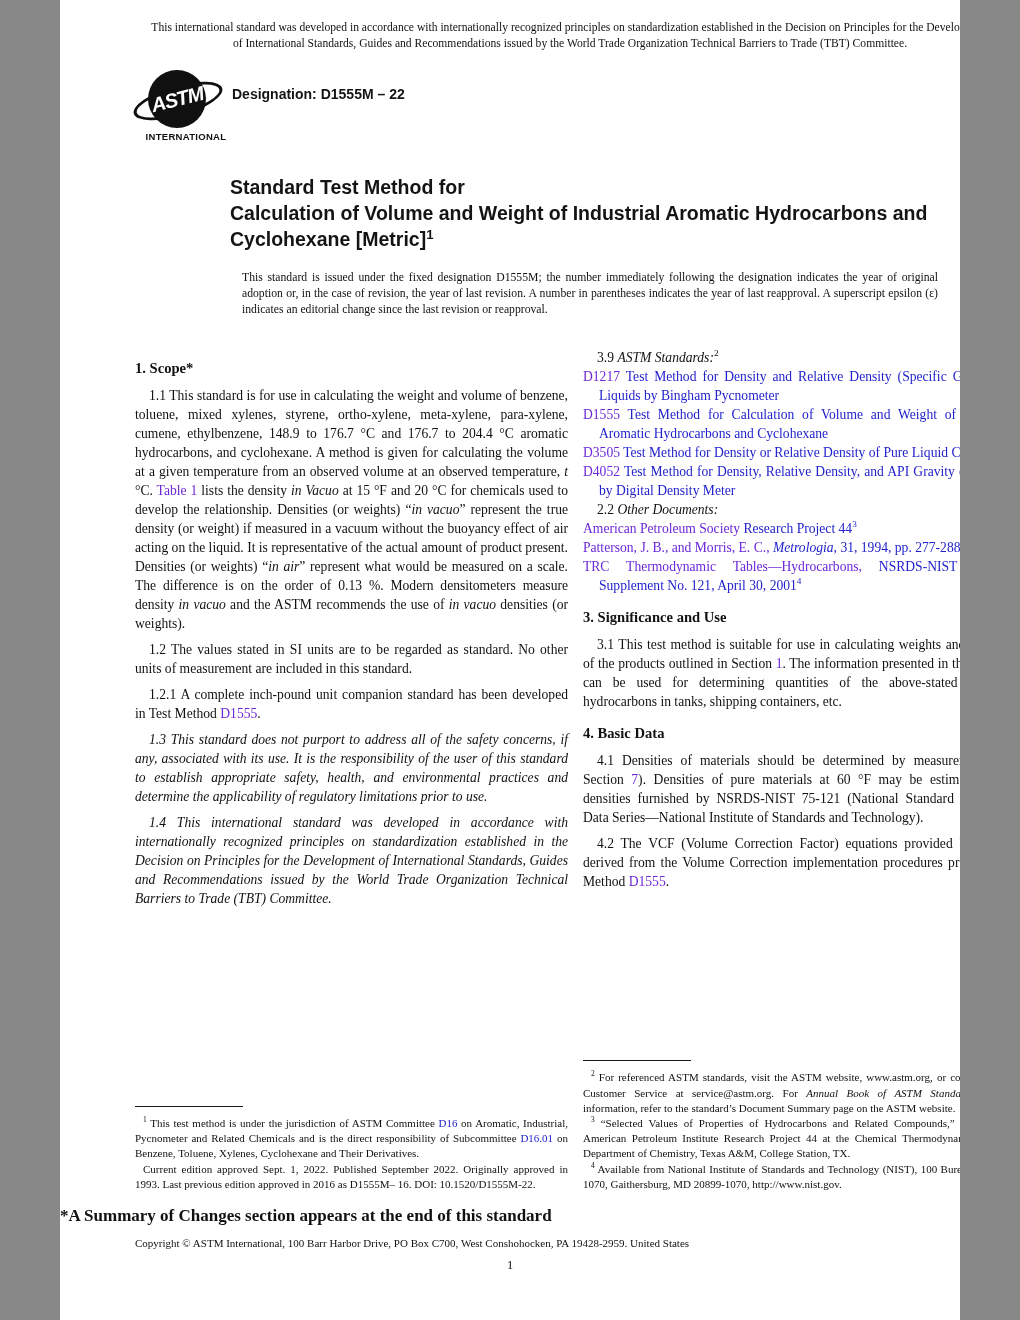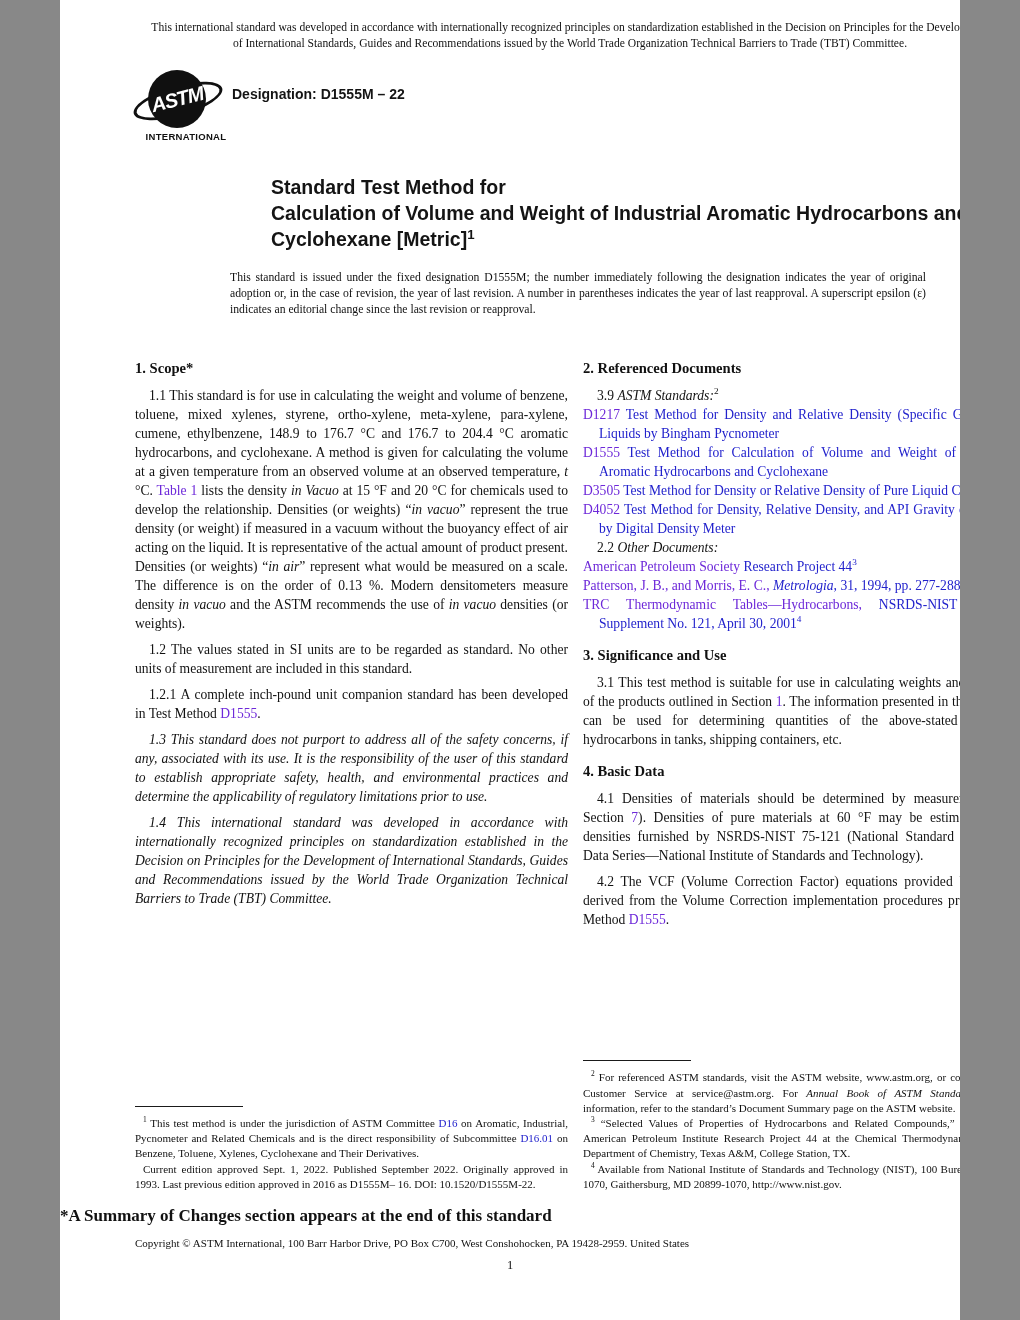--- a/index.html
+++ b/index.html
@@ -31,24 +31,24 @@
     font-family:"Liberation Sans", sans-serif; font-weight:bold; 
     font-size:9.5px; letter-spacing:0.3px; color:#101010;
   }
   .designation {
     position:absolute; left:172px; top:86px;
     font-family:"Liberation Sans", sans-serif; font-weight:bold; font-size:14px; color:#141414;
   }
   .title-block {
     position:absolute; left:170px; top:174px; width:700px;
     font-family:"Liberation Sans", sans-serif; font-weight:bold; font-size:19.5px;
-    line-height:26px; color:#141414;margin-left:41px;
+    line-height:26px; color:#141414;
   }
   .issued-note {
-    position:absolute; left:170px; top:270px; width:696px;
+    position:absolute; left:182px; top:270px; width:696px;
     font-size:11.7px; line-height:15.8px; text-align:justify;
   }
   .column { position:absolute; top:348px; height:848px; }
   .col-left  { left:75px;  width:433px; }
   .col-right { left:523px; width:433px; }
   .sec-heading { font-size:14.6px; font-weight:bold; margin:14px 0 9px 0; }
   .sec-heading.first { margin-top:12px; }
   .body-p {
     font-size:13.6px; line-height:19px; text-align:justify;
     text-indent:14px; margin-bottom:7px;font-family:Liberation Serif, serif;
@@ -105,21 +105,20 @@
     <p class="body-p"><span class="seg-i">1.4 This international standard was developed in accordance with internationally recognized principles on standardization established in the Decision on Principles for the Development of International Standards, Guides and Recommendations issued by the World Trade Organization Technical Barriers to Trade (TBT) Committee.</span></p>
 
     <div class="footnotes">
       <div class="fn-rule"></div>
       <p class="fn-p"><span class="seg-sup">1</span><span> This test method is under the jurisdiction of ASTM Committee </span><span class="seg-blue">D16</span><span> on Aromatic, Industrial, Pycnometer and Related Chemicals and is the direct responsibility of Subcommittee </span><span class="seg-blue">D16.01</span><span> on Benzene, Toluene, Xylenes, Cyclohexane and Their Derivatives.</span></p>
       <p class="fn-p"><span>Current edition approved Sept. 1, 2022. Published September 2022. Originally approved in 1993. Last previous edition approved in 2016 as D1555M– 16. DOI: 10.1520/D1555M-22.</span></p>
     </div>
   </div>
 
   <div class="column col-right">
-    <div class="sec-heading first">2.  Referenced Documents</div>
     <p class="body-p no-gap"><span>3.9 </span><span class="seg-i">ASTM Standards:</span><span class="seg-sup">2</span></p>
     <p class="ref-entry"><span class="seg-red">D1217</span><span class="seg-blue"> Test Method for Density and Relative Density (Specific Gravity) of Liquids by Bingham Pycnometer</span></p>
     <p class="ref-entry"><span class="seg-red">D1555</span><span class="seg-blue"> Test Method for Calculation of Volume and Weight of Industrial Aromatic Hydrocarbons and Cyclohexane</span></p>
     <p class="ref-entry"><span class="seg-red">D3505</span><span class="seg-blue"> Test Method for Density or Relative Density of Pure Liquid Chemicals</span></p>
     <p class="ref-entry"><span class="seg-red">D4052</span><span class="seg-blue"> Test Method for Density, Relative Density, and API Gravity of Liquids by Digital Density Meter</span></p>
     <p class="body-p no-gap"><span>2.2 </span><span class="seg-i">Other Documents:</span></p>
     <p class="ref-entry"><span class="seg-red">American Petroleum Society</span><span class="seg-blue"> Research Project 44</span><span class="seg-blue seg-sup">3</span></p>
     <p class="ref-entry"><span class="seg-red">Patterson, J. B., and Morris, E. C.,</span><span class="seg-blue"> </span><span class="seg-blue seg-i">Metrologia</span><span class="seg-blue">, 31, 1994, pp. 277-288</span></p>
     <p class="ref-entry"><span class="seg-red">TRC Thermodynamic Tables—Hydrocarbons,</span><span class="seg-blue"> NSRDS-NIST 75-121, Supplement No. 121, April 30, 2001</span><span class="seg-blue seg-sup">4</span></p>
 

